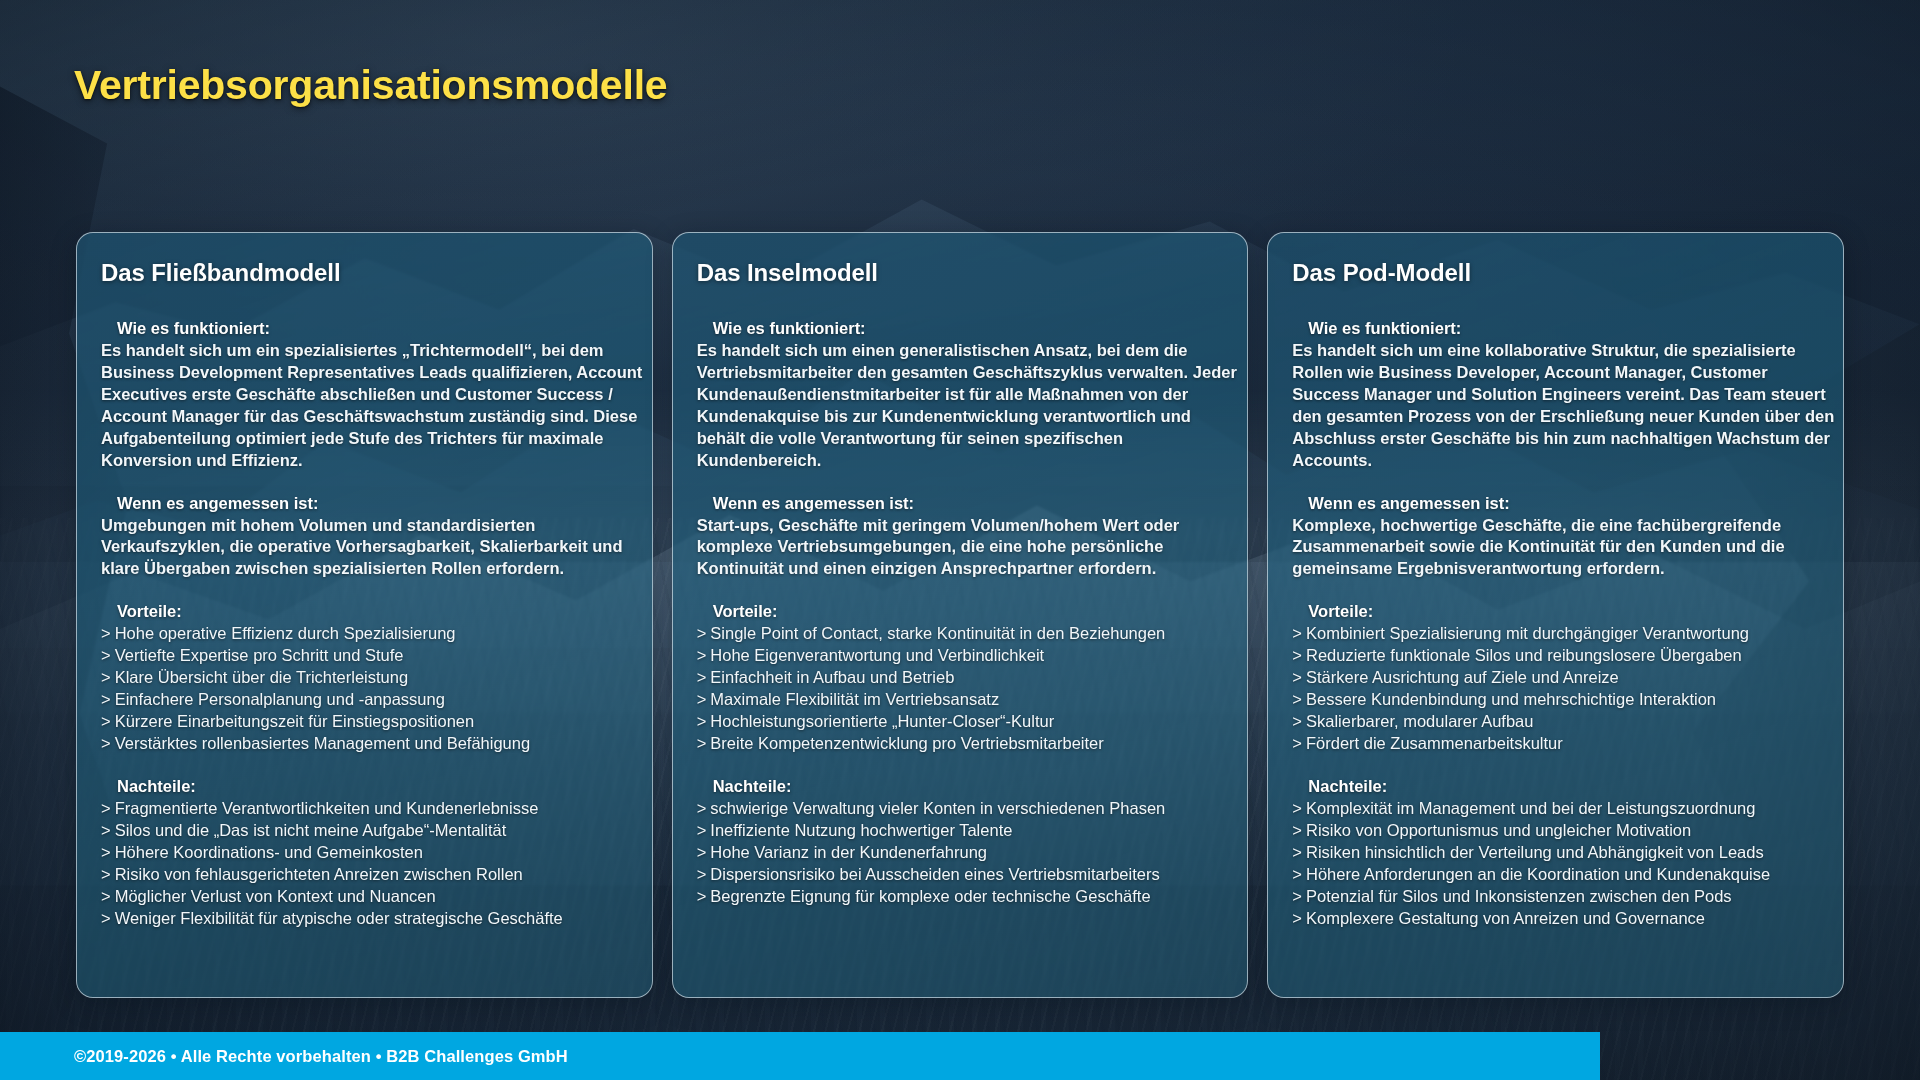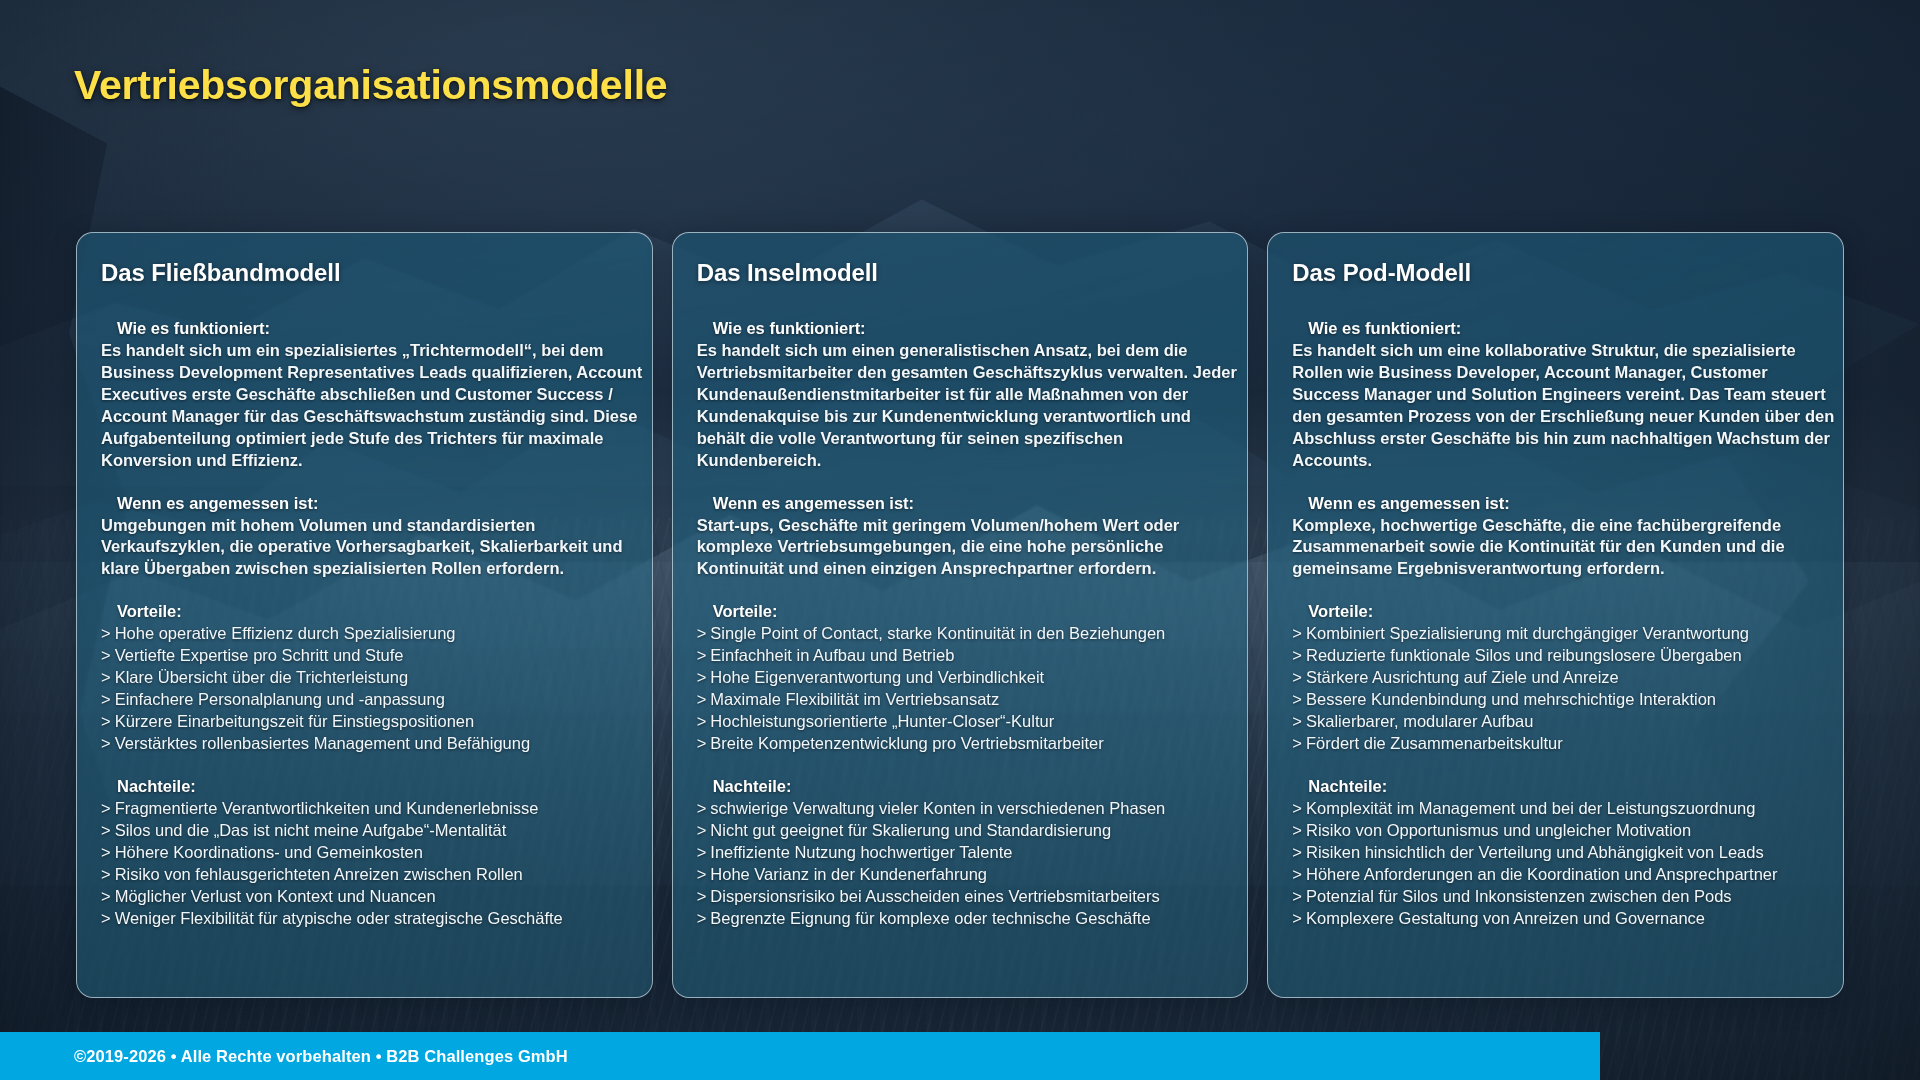--- a/index.html
+++ b/index.html
@@ -252,33 +252,32 @@
 
       <div class="section">
         <div class="section-label">Wenn es angemessen ist:</div>
         <div class="section-text">Start-ups, Geschäfte mit geringem Volumen/hohem Wert oder komplexe Vertriebsumgebungen, die eine hohe persönliche Kontinuität und einen einzigen Ansprechpartner erfordern.</div>
       </div>
 
       <div class="section">
         <div class="section-label">Vorteile:</div>
         <ul class="bullet-list">
             <li><span class="marker">&gt;</span><span>Single Point of Contact, starke Kontinuität in den Beziehungen</span></li>
+            <li><span class="marker">&gt;</span><span>Hohe Eigenverantwortung und Verbindlichkeit</span></li>
             <li><span class="marker">&gt;</span><span>Einfachheit in Aufbau und Betrieb</span></li>
-            <li><span class="marker">&gt;</span><span>Hohe Eigenverantwortung und Verbindlichkeit</span></li>
             <li><span class="marker">&gt;</span><span>Maximale Flexibilität im Vertriebsansatz</span></li>
             <li><span class="marker">&gt;</span><span>Hochleistungsorientierte „Hunter-Closer“-Kultur</span></li>
             <li><span class="marker">&gt;</span><span>Breite Kompetenzentwicklung pro Vertriebsmitarbeiter</span></li>
           </ul>
       </div>
 
       <div class="section">
         <div class="section-label">Nachteile:</div>
         <ul class="bullet-list">
             <li><span class="marker">&gt;</span><span>schwierige Verwaltung vieler Konten in verschiedenen Phasen</span></li>
-            <li><span class="marker">&gt;</span><span>Nicht gut geeignet für Skalierung und Standardisierung</span></li>
             <li><span class="marker">&gt;</span><span>Ineffiziente Nutzung hochwertiger Talente</span></li>
             <li><span class="marker">&gt;</span><span>Hohe Varianz in der Kundenerfahrung</span></li>
             <li><span class="marker">&gt;</span><span>Dispersionsrisiko bei Ausscheiden eines Vertriebsmitarbeiters</span></li>
             <li><span class="marker">&gt;</span><span>Begrenzte Eignung für komplexe oder technische Geschäfte</span></li>
           </ul>
       </div>
     </section>
 
     <section class="card">
       <h2 class="card-title">Das Pod-Modell</h2>
@@ -304,21 +303,21 @@
             <li><span class="marker">&gt;</span><span>Fördert die Zusammenarbeitskultur</span></li>
           </ul>
       </div>
 
       <div class="section">
         <div class="section-label">Nachteile:</div>
         <ul class="bullet-list">
             <li><span class="marker">&gt;</span><span>Komplexität im Management und bei der Leistungszuordnung</span></li>
             <li><span class="marker">&gt;</span><span>Risiko von Opportunismus und ungleicher Motivation</span></li>
             <li><span class="marker">&gt;</span><span>Risiken hinsichtlich der Verteilung und Abhängigkeit von Leads</span></li>
-            <li><span class="marker">&gt;</span><span>Höhere Anforderungen an die Koordination und Ansprechpartner</span></li>
+            <li><span class="marker">&gt;</span><span>Höhere Anforderungen an die Koordination und Kundenakquise</span></li>
             <li><span class="marker">&gt;</span><span>Potenzial für Silos und Inkonsistenzen zwischen den Pods</span></li>
             <li><span class="marker">&gt;</span><span>Komplexere Gestaltung von Anreizen und Governance</span></li>
           </ul>
       </div>
     </section>
 
   </div>
 
   <div class="footer">
     <span class="footer-text">©2019-2026 • Alle Rechte vorbehalten • B2B Challenges GmbH</span>

